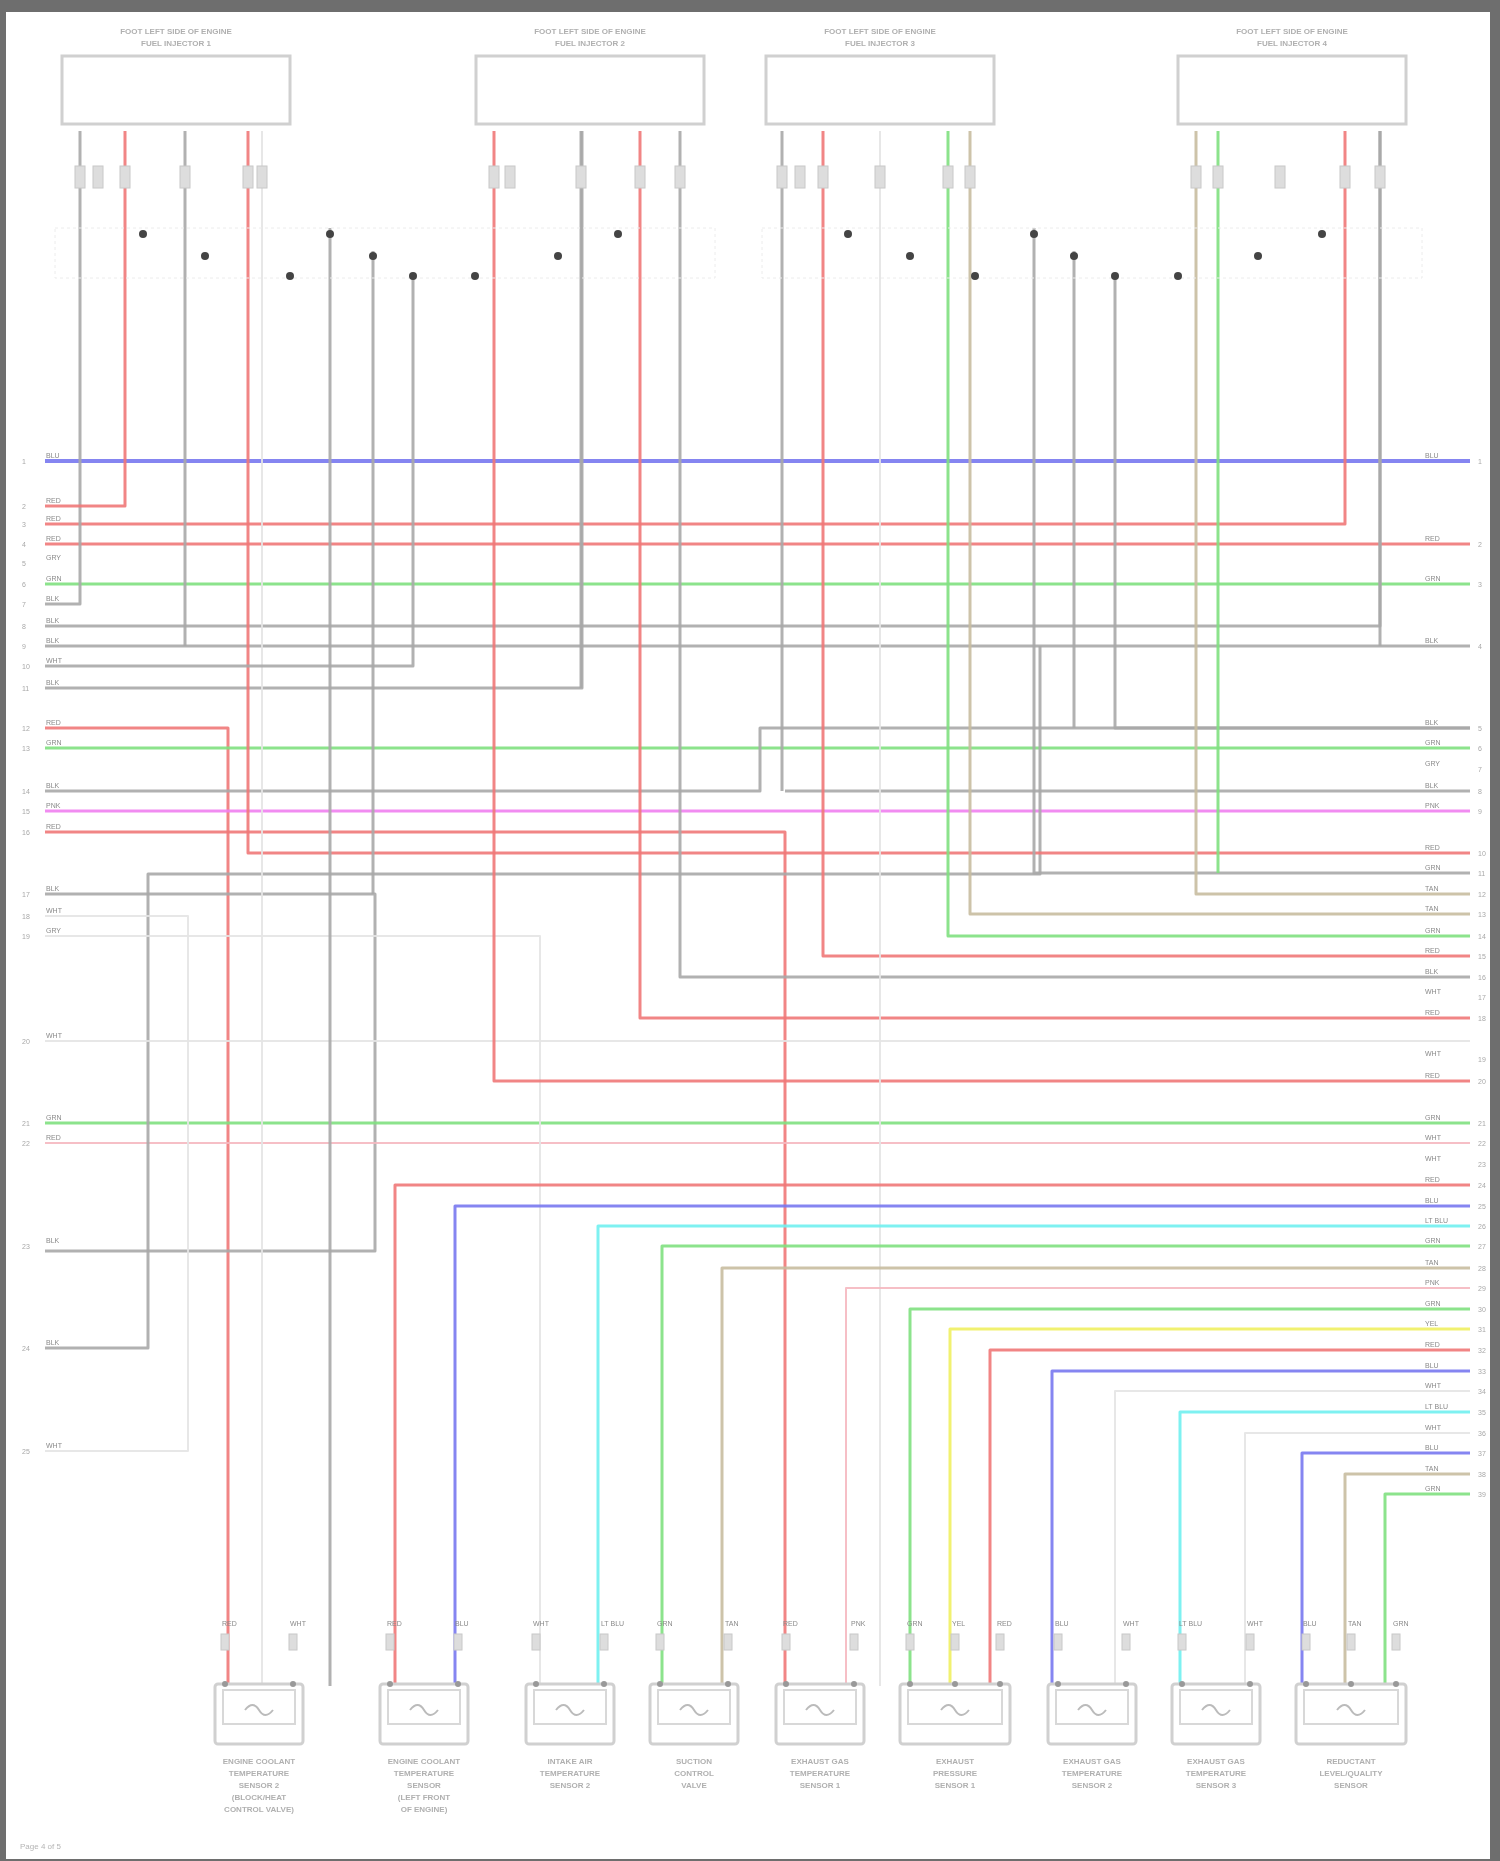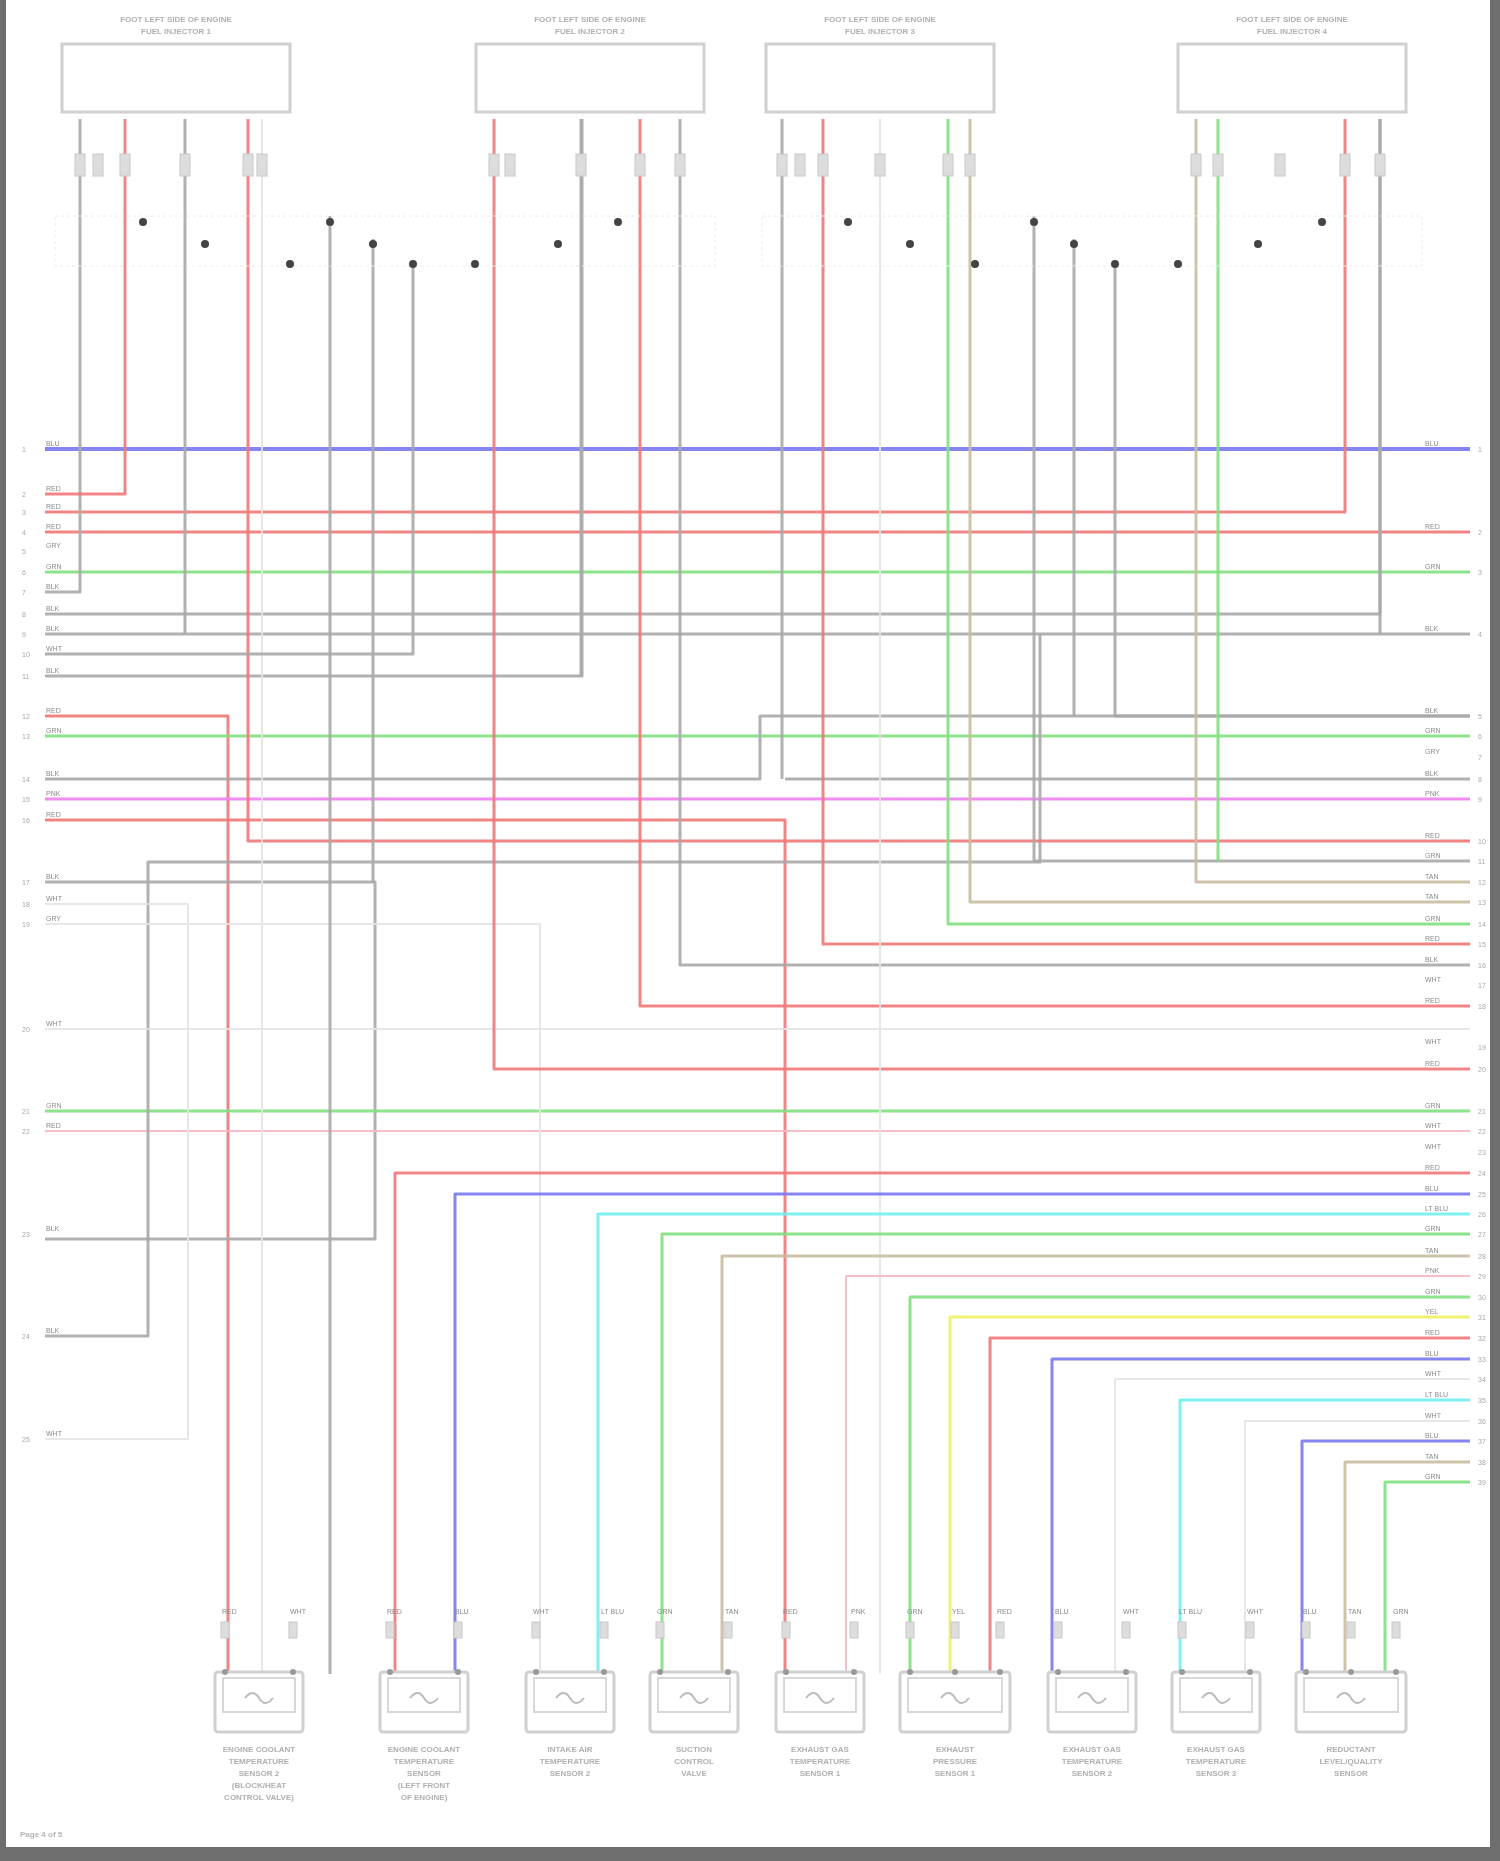--- a/index.html
+++ b/index.html
@@ -1,29 +1,29 @@
 <!DOCTYPE html>
 <html><head>
 <meta charset="utf-8">
 <style>
   html, body { margin:0; padding:0; background:#6e6e6e; }
   #frame {
     position:relative; width:1500px; height:1861px; background:#6e6e6e;
     font-family:"Liberation Sans", sans-serif; overflow:hidden;
   }
   #page {
-    position:absolute; left:6px; top:0; width:1484px; height:1847px;
+    position:absolute; left:6px; top:12px; width:1484px; height:1847px;
     background:#ffffff;
   }
   svg#diagram { position:absolute; left:0; top:0; }
   .lbl { font-family:"Liberation Sans", sans-serif; fill:#9a9a9a; }
   .comp-title { font-size:8px; font-weight:bold; fill:#b0b0b0; text-anchor:middle; }
   .wire-lbl { font-size:7px; fill:#8a8a8a; }
   .pin-num { font-size:7px; fill:#a8a8a8; }
-  .footer { position:absolute; left:14px; bottom:8px; font-size:8px; color:#b5b5b5;font-weight:bold; }
+  .footer { position:absolute; left:14px; bottom:8px; font-size:8px; color:#b5b5b5; }
 </style>
 </head>
 <body>
 
 <div id="frame">
   <div id="page">
     <svg id="diagram" width="1484" height="1847" viewBox="0 0 1484 1847">
         <g>
           <path d="M39 449 L1464 449" fill="none" stroke="#7878f0" stroke-width="4" stroke-linejoin="round" opacity="0.9"></path>
           <path d="M39 512 L1339 512 L1339 119" fill="none" stroke="#f07878" stroke-width="3" stroke-linejoin="round" opacity="0.9"></path>

